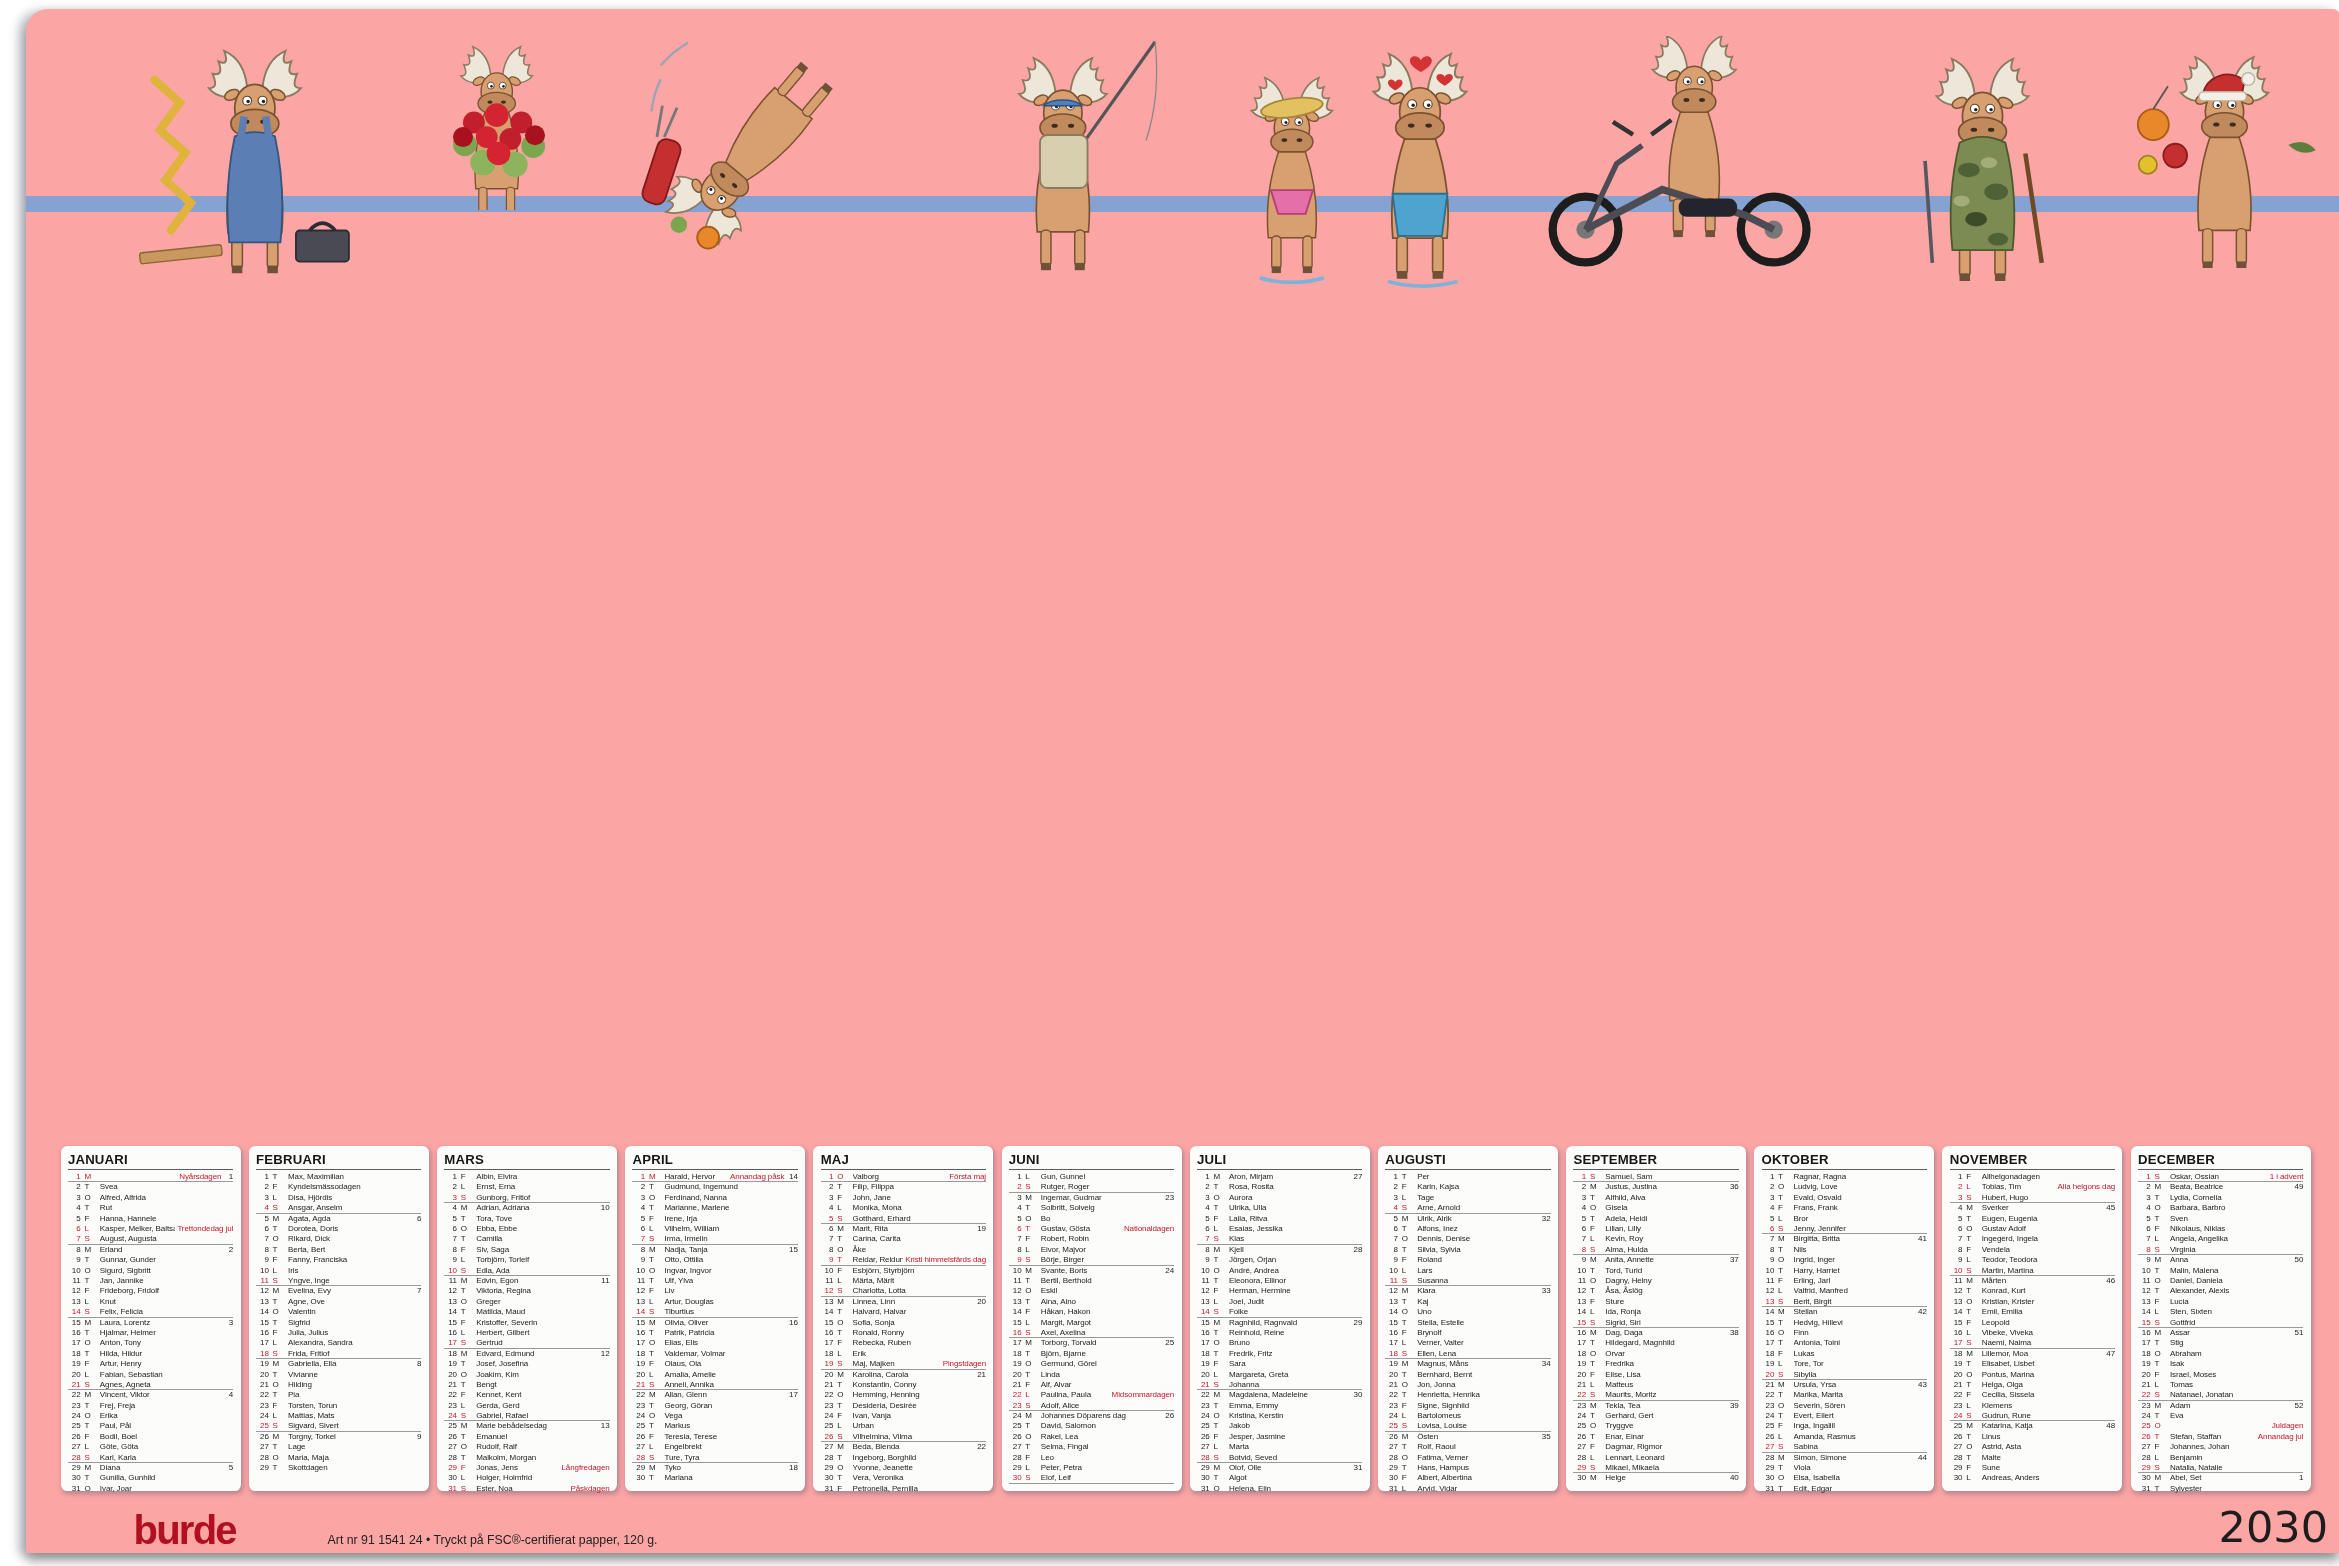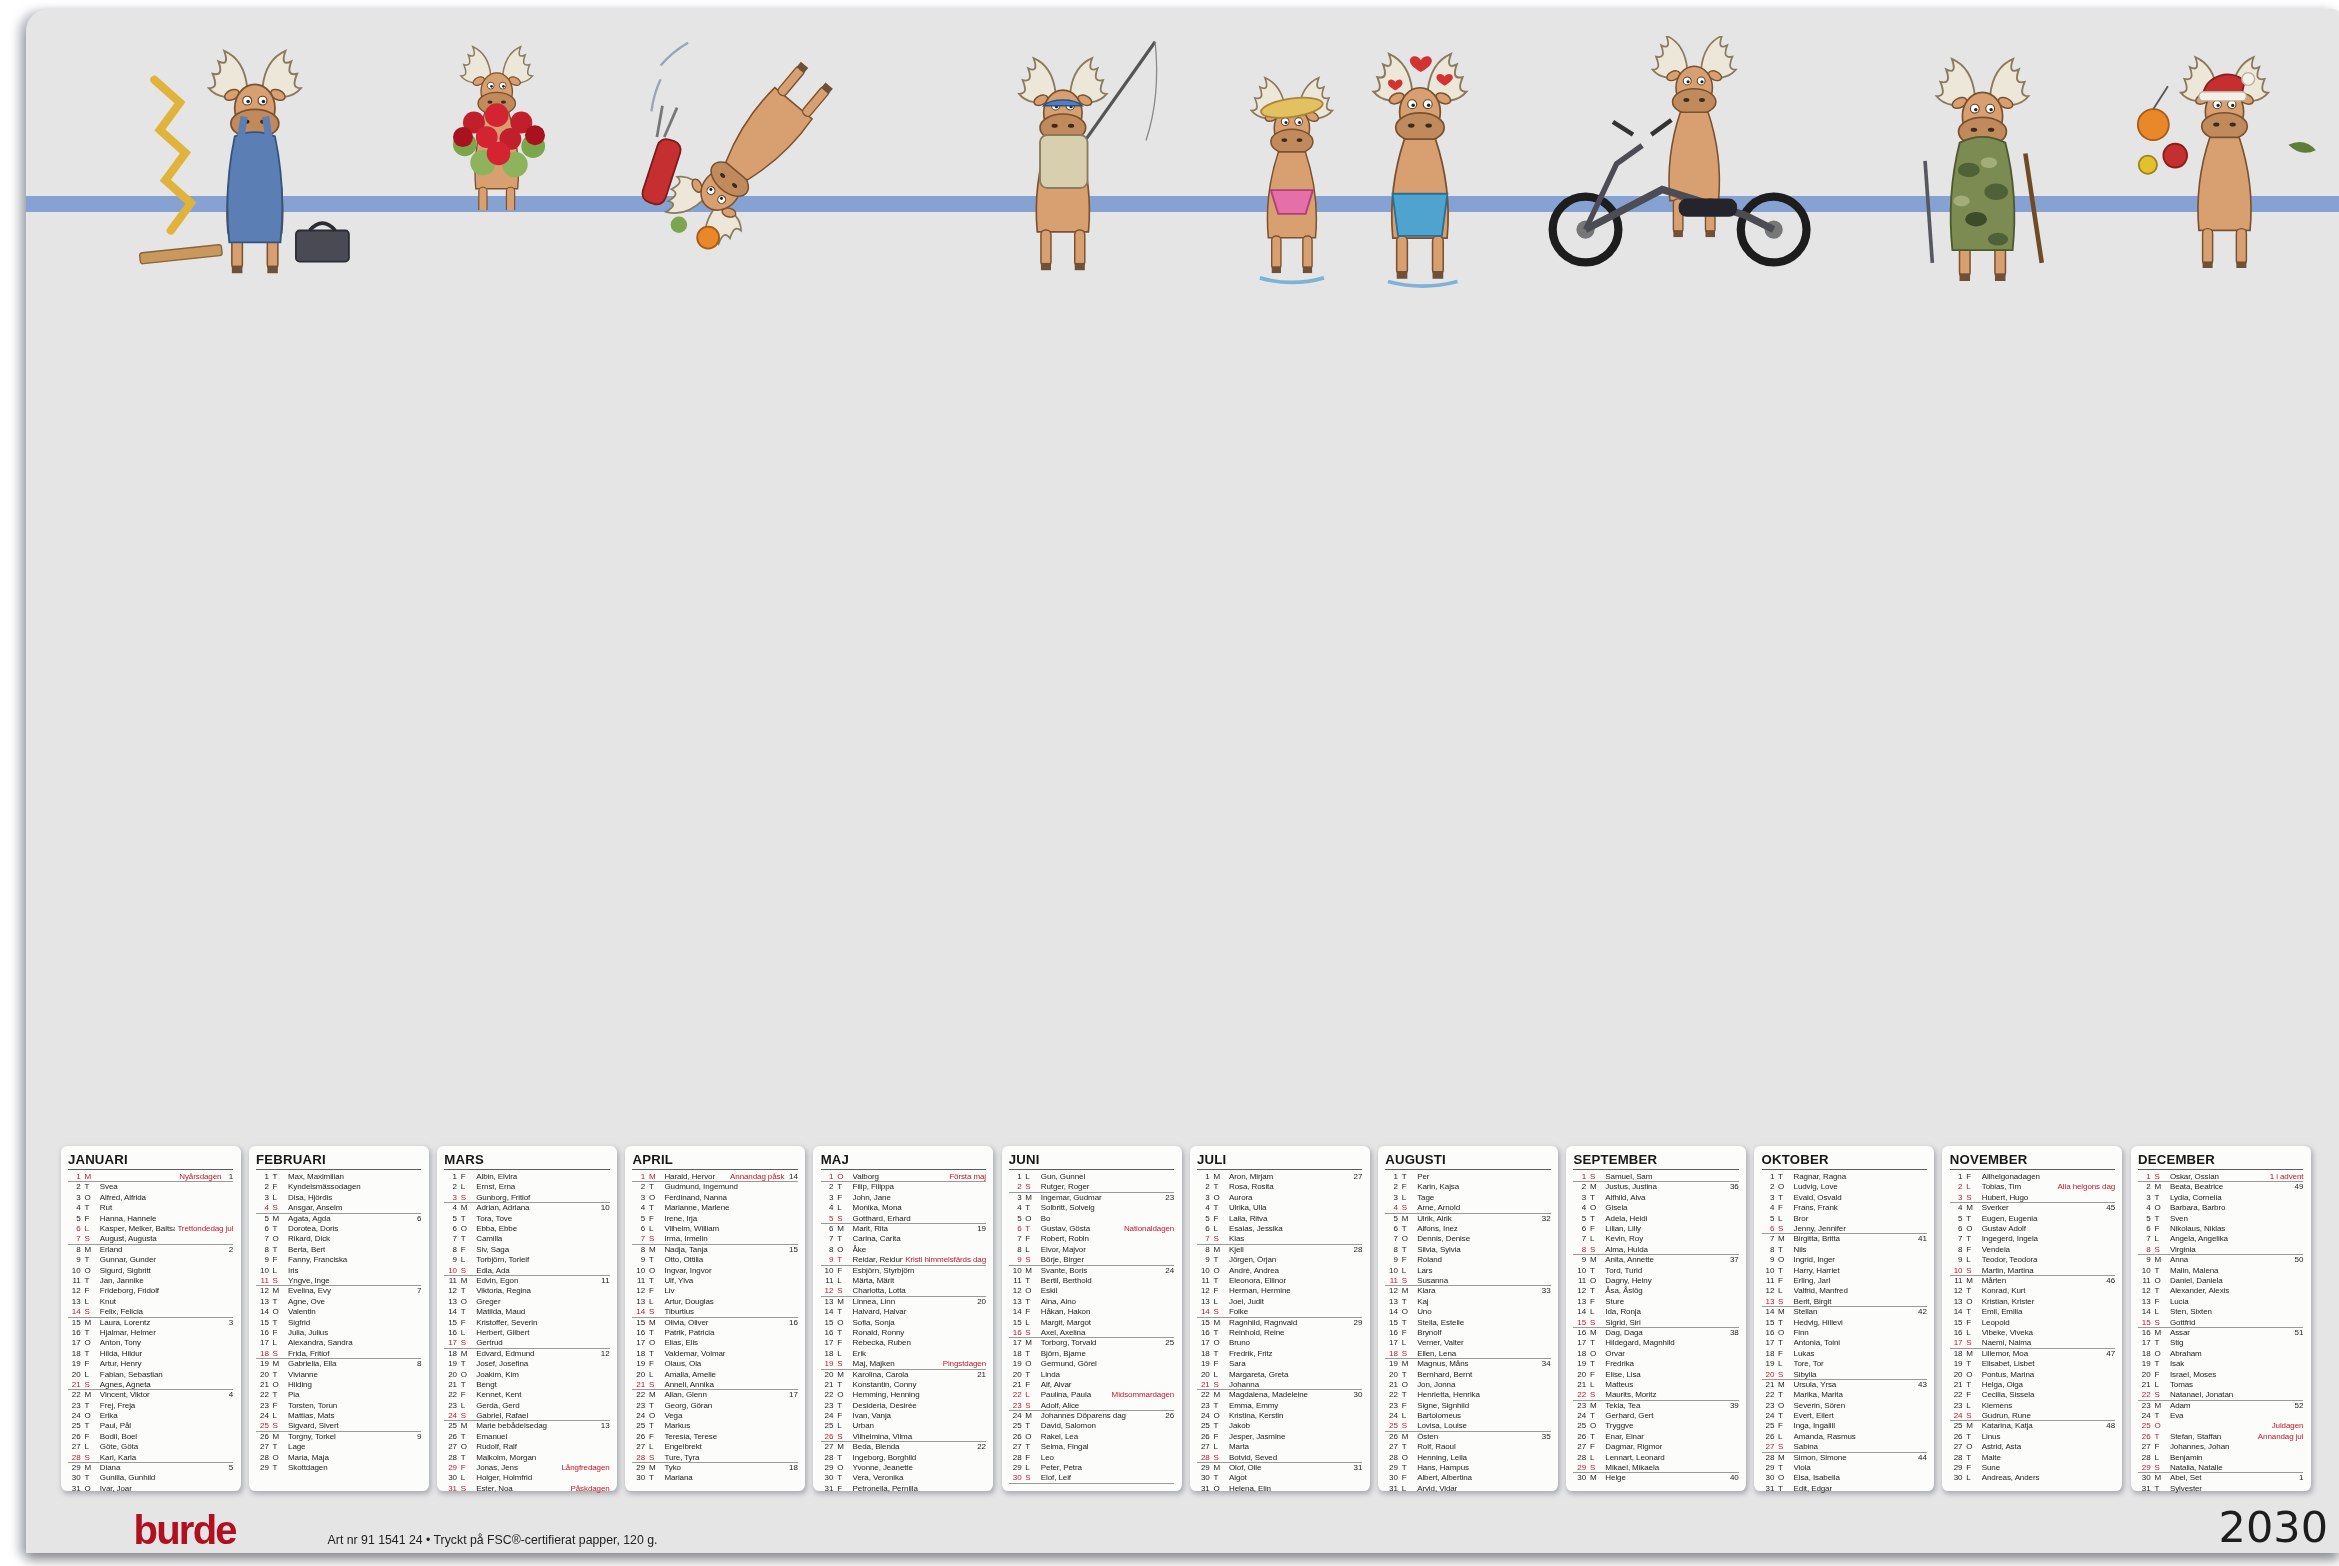--- a/index.html
+++ b/index.html
@@ -1,17 +1,17 @@
 <!DOCTYPE html>
 <html style="font-size:14.6px"><head>
 <meta charset="utf-8">
 <style>
   html,body{margin:0;padding:0;background:#ffffff;width:2339px;height:1566px;overflow:hidden;
     font-family:"Liberation Sans",sans-serif;}
-  #pad{position:absolute;left:25.6px;top:9.1px;width:2314px;height:1544px;background:#e5e5e5;
+  #pad{position:absolute;left:25.6px;top:9.1px;width:2314px;height:1544px;background:#fca5a5;
     border-top-left-radius:22px;border-top-right-radius:7.3px;
     box-shadow:-7.3px 1.8px 9.1px rgba(40,50,70,.25),0 7.3px 11px rgba(0,0,0,.35);}
   
   #stripe{position:absolute;left:0;top:187px;width:100%;height:15.5px;background:#86a2d2;}
   .vignette{position:absolute;}
   
   #months{position:absolute;left:35px;top:1137px;display:flex;gap:8.2px;}
   .month-card{width:180px;height:345px;box-sizing:border-box;background:#fcfcfa;border-radius:6.4px;
     padding:5.5px 7.3px 5.5px 7.3px;box-shadow:1.8px 2.7px 5.5px rgba(70,80,100,.38);}
   .month-title{margin:0 0 1.8px 0;padding:0 0 2.7px 0;font-size:13.2px;font-weight:bold;color:#161616;
@@ -1453,21 +1453,21 @@
           <span class="dwk">35</span>
         </div>
         <div class="day-row">
           <span class="dnum">27</span>
           <span class="dwd">T</span>
           <span class="dnames">Rolf, Raoul</span>
         </div>
         <div class="day-row">
           <span class="dnum">28</span>
           <span class="dwd">O</span>
-          <span class="dnames">Henning, Leila</span>
+          <span class="dnames">Fatima, Verner</span>
         </div>
         <div class="day-row">
           <span class="dnum">29</span>
           <span class="dwd">T</span>
           <span class="dnames">Hans, Hampus</span>
         </div>
         <div class="day-row">
           <span class="dnum">30</span>
           <span class="dwd">F</span>
           <span class="dnames">Albert, Albertina</span>

